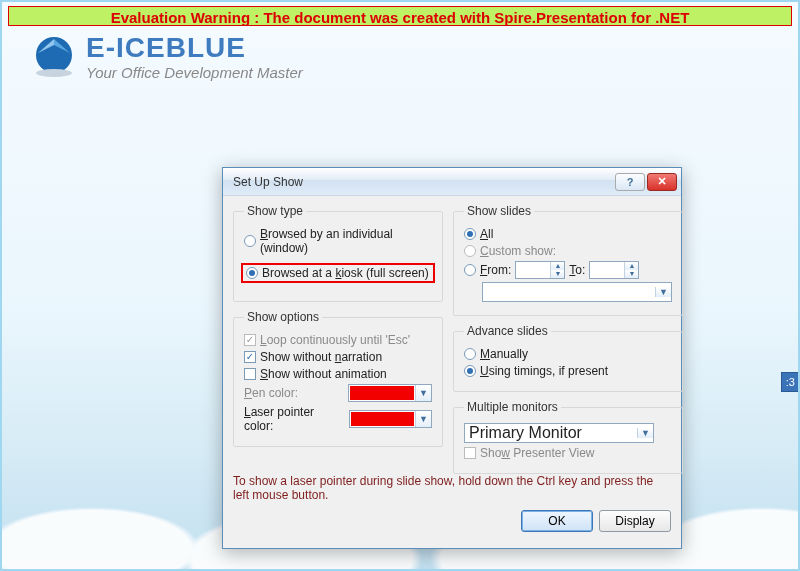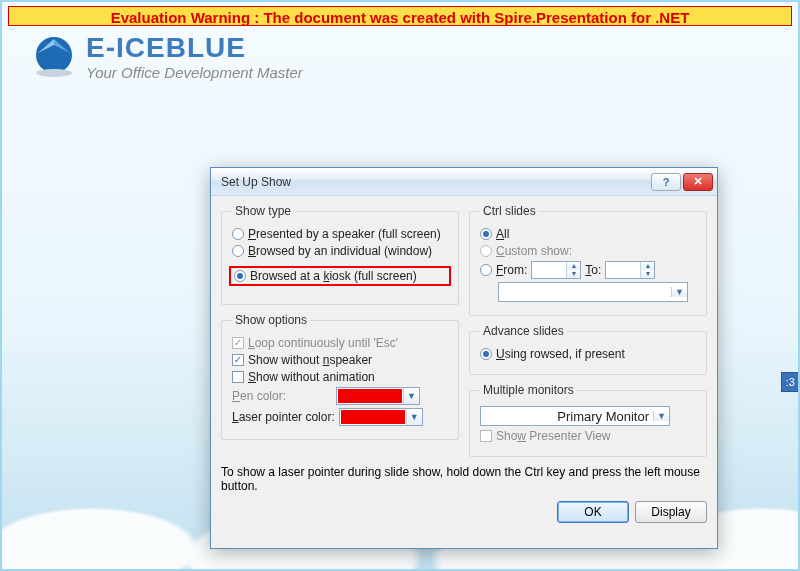--- a/index.html
+++ b/index.html
@@ -13,21 +13,21 @@
     overflow: hidden;
     position: relative;
     background: linear-gradient(to bottom, #f5fbff 0%, #eaf6fd 55%, #d5ebf5 80%, #c2dff0 100%);
     border: 2px solid #9fd7f0;
   }
   .warning-bar {
     position: absolute;
     top: 4px; left: 6px; right: 6px;
     height: 20px;
     border: 1px solid #d00;
-    background: #fde047;
+    background: #bef264;
     color: #d00;
     font-weight: bold;
     font-size: 15px;
     padding: 0 6px;
     line-height: 22px;
     text-align: center;
   }
   .brand {
     position: absolute;
     top: 30px; left: 30px;
@@ -55,22 +55,22 @@
     background:
       radial-gradient(ellipse 180px 70px at 90px 140px, #fff 55%, rgba(255,255,255,0) 60%),
       radial-gradient(ellipse 200px 80px at 300px 150px, #fff 55%, rgba(255,255,255,0) 60%),
       radial-gradient(ellipse 220px 80px at 560px 150px, #fff 55%, rgba(255,255,255,0) 60%),
       radial-gradient(ellipse 180px 70px at 760px 140px, #fff 55%, rgba(255,255,255,0) 60%);
     opacity: 0.9;
   }
   
   .dialog {
     position: absolute;
-    top: 165px; left: 208px;
-    width: 508px; height: 382px;
+    top: 165px; left: 220px;
+    width: 460px; height: 382px;
     border: 1px solid #5a8db8;
     box-shadow: 0 4px 18px rgba(0,0,0,0.3);
     background: #f0f0f0;
     display: flex;
     flex-direction: column;
   }
   .titlebar {
     height: 28px;
     background: linear-gradient(#ffffff, #e2ecf6 45%, #d2e2f2 46%, #dfebf7);
     border-bottom: 1px solid #c9d7e6;
@@ -131,32 +131,31 @@
   }
   .spin input {
     width: 34px; border:0; font-size:11px; padding:0 2px; outline:none;
   }
   .spin .arrows { width:14px; display:flex; flex-direction:column; border-left:1px solid #c4d2e0;}
   .spin .arrows span { flex:1; font-size:7px; text-align:center; line-height:8px; color:#416f9c; background:linear-gradient(#fff,#e4eef8);}
   .combo {
     display:flex; border:1px solid #8fa8c0; background:#fff; height:20px; align-items:center;
   }
   .combo.wide { width: 190px; }
-  .combo .val { flex:1; padding:0 4px; font-size:13px; color:#222;text-align:right;}
+  .combo .val { flex:1; padding:0 4px; font-size:16px; color:#222;}
   .combo .dd  { width:16px; text-align:center; border-left:1px solid #c4d2e0; background:linear-gradient(#fff,#e4eef8); font-size:9px; color:#416f9c;}
   .combo.dis .val { color:#9a9a9a; }
   .swatch {
     display:flex; width:84px; height:18px; border:1px solid #8fa8c0;
   }
   .swatch .color { flex:1; background:#f20000; border:1px solid #fff;}
   .swatch .dd { width:16px; text-align:center; border-left:1px solid #c4d2e0; background:linear-gradient(#fff,#e4eef8); font-size:9px; color:#416f9c; line-height:16px;}
   .lbl { min-width: 100px; }
   .footer-note {
-    margin-top: 8px;
-    color:#000000;
+    color:#7f1d1d;
   }
   .button-row {
     display:flex; justify-content:flex-end; gap:6px; margin-top:8px;
   }
   .push-btn {
     min-width: 72px; height: 22px;
     border:1px solid #8f9aa5;
     border-radius:3px;
     background:linear-gradient(#fdfdfd,#e7e7e7);
     font-size:12px; text-align:center; line-height:20px;
@@ -203,41 +202,37 @@
   </div>
 
   <div class="dlg-body">
     <div class="cols">
 
       <div class="col">
         <fieldset class="group">
           <legend>Show type</legend>
           <div class="row">
             <span class="radio"></span>
-            <span><span class="ul-key">P</span><span>resented by a speaker (full screen)</span></span>
-          </div>
-          <div class="row">
-            <span class="radio"></span>
             <span><span class="ul-key">B</span><span>rowsed by an individual (window)</span></span>
           </div>
           <div class="row highlight-box">
             <span class="radio sel"></span>
             <span><span>Browsed at a </span><span class="ul-key">k</span><span>iosk (full screen)</span></span>
           </div>
         </fieldset>
 
         <fieldset class="group">
           <legend>Show options</legend>
           <div class="row disabled">
             <span class="check dis sel"></span>
             <span><span class="ul-key">L</span><span>oop continuously until 'Esc'</span></span>
           </div>
           <div class="row">
             <span class="check sel"></span>
-            <span><span>Show without </span><span class="ul-key">n</span><span>speaker</span></span>
+            <span><span>Show without </span><span class="ul-key">n</span><span>arration</span></span>
           </div>
           <div class="row">
             <span class="check"></span>
             <span><span class="ul-key">S</span><span>how without animation</span></span>
           </div>
           <div class="row disabled" style="">
             <span class="lbl"><span class="ul-key">P</span><span>en color:</span></span>
             <span class="swatch">
                 <span class="color"></span>
                 <span class="dd">▼</span>
@@ -248,21 +243,21 @@
             <span class="swatch">
                 <span class="color"></span>
                 <span class="dd">▼</span>
               </span>
           </div>
         </fieldset>
       </div>
 
       <div class="col">
         <fieldset class="group">
-          <legend>Ctrl slides</legend>
+          <legend>Show slides</legend>
           <div class="row">
             <span class="radio sel"></span>
             <span><span class="ul-key">A</span><span>ll</span></span>
           </div>
           <div class="row disabled">
             <span class="radio dis"></span>
             <span><span class="ul-key">C</span><span>ustom show:</span></span>
           </div>
           <div class="row">
             <span class="radio"></span>
@@ -287,22 +282,26 @@
             <span class="combo dis wide">
                 <span class="val"></span>
                 <span class="dd">▼</span>
               </span>
           </div>
         </fieldset>
 
         <fieldset class="group">
           <legend>Advance slides</legend>
           <div class="row">
+            <span class="radio"></span>
+            <span><span class="ul-key">M</span><span>anually</span></span>
+          </div>
+          <div class="row">
             <span class="radio sel"></span>
-            <span><span class="ul-key">U</span><span>sing rowsed, if present</span></span>
+            <span><span class="ul-key">U</span><span>sing timings, if present</span></span>
           </div>
         </fieldset>
 
         <fieldset class="group">
           <legend>Multiple monitors</legend>
           <div class="row">
             <span class="combo wide">
                 <span class="val">Primary Monitor</span>
                 <span class="dd">▼</span>
               </span>

